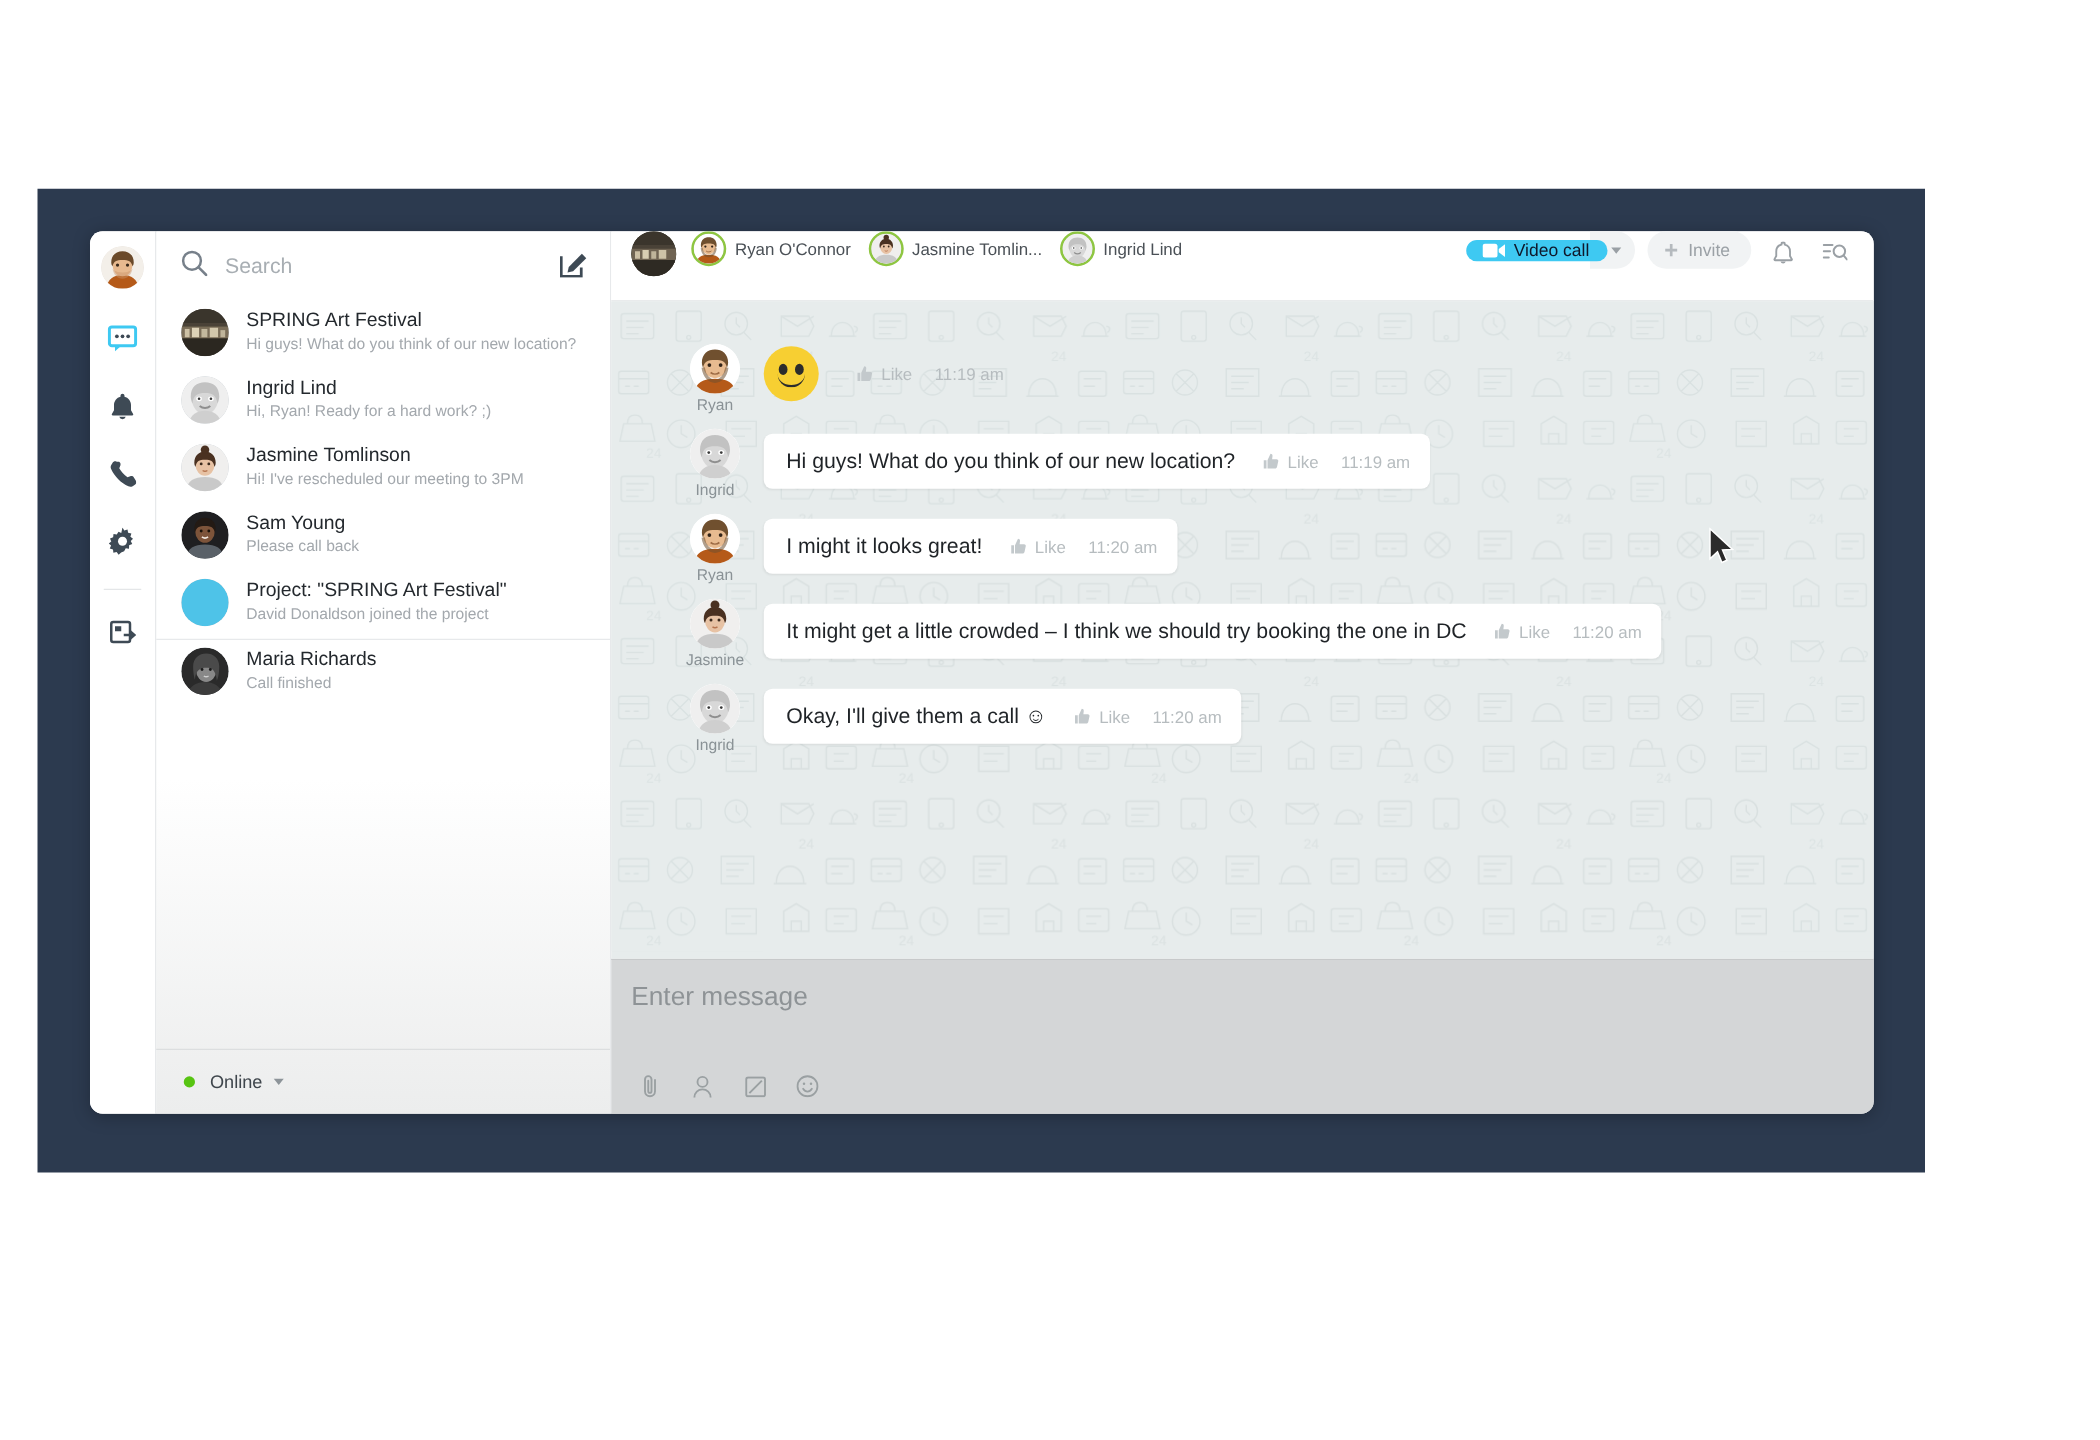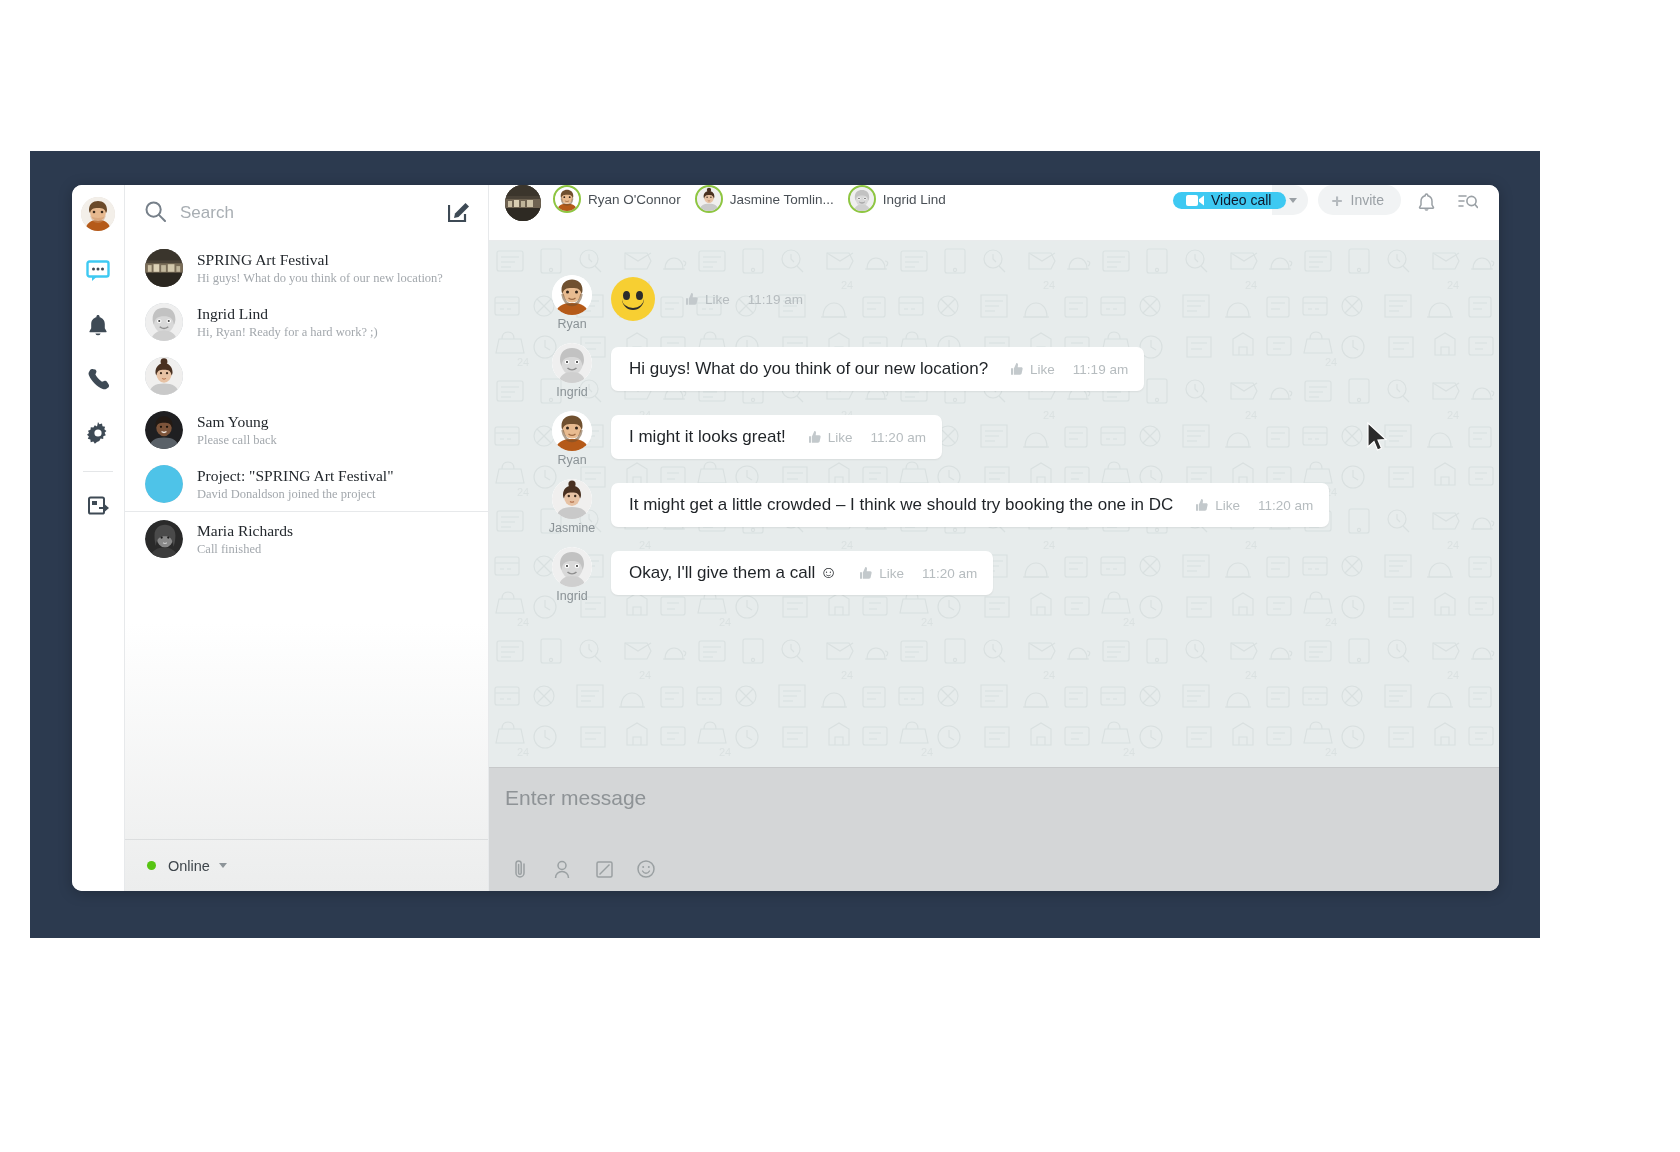--- a/index.html
+++ b/index.html
@@ -52,22 +52,22 @@
   #searchrow .mag{flex:0 0 auto;margin-right:14px;cursor:text;}
   #search-input{
     border:none;outline:none;font-size:17px;color:#9aa0a6;
     font-family:"Liberation Sans", sans-serif;background:transparent;
     flex:1 1 auto;padding:0;
   }
   #search-input::placeholder{color:#a8aeb3;}
   #compose{flex:0 0 auto;cursor:pointer;margin-left:8px;}
 
   .chat{
-    display:flex;align-items:center;padding:6px 14px 6px 20px;
-    cursor:pointer;box-sizing:border-box;min-height:54px;font-family:Liberation Serif, serif;
+    display:flex;align-items:flex-start;padding:6px 14px 6px 20px;
+    cursor:pointer;box-sizing:border-box;min-height:54px;
   }
   .av{
     width:38px;height:38px;border-radius:50%;flex:0 0 38px;margin-right:14px;
     overflow:hidden;position:relative;background:#cfd4d8;
   }
   .ctext{min-width:0;flex:1 1 auto;}
   .cname{
     font-size:15.5px;color:#23282d;font-weight:normal;line-height:19px;
     white-space:nowrap;overflow:hidden;text-overflow:ellipsis;
   }
@@ -298,20 +298,24 @@
               <circle cx="20" cy="20" r="20" fill="#f0efee"></circle>
               <path d="M4 40c1-9 7-12 16-12s15 3 16 12z" fill="#c9c9c9"></path>
               <ellipse cx="20" cy="17.5" rx="8" ry="9.5" fill="#e7c2a4"></ellipse>
               <path d="M11 16c0-6 4-9.5 9-9.5s9 3.5 9 9.5c0 2-1 3.5-1 3.5-1-5-3-6-8-6s-7 1-8 6c0 0-1-1.5-1-3.5z" fill="#4a3121"></path>
               <circle cx="20" cy="5" r="3.6" fill="#4a3121"></circle>
               <circle cx="16.8" cy="17" r="1.2" fill="#3b2a1d"></circle>
               <circle cx="23.2" cy="17" r="1.2" fill="#3b2a1d"></circle>
               <path d="M18 22.5c1.4 1 2.6 1 4 0" fill="none" stroke="#b5744f" stroke-width="1.2"></path>
             </svg>
           </div>
+      <div class="ctext">
+        <div class="cname">Jasmine Tomlinson</div>
+        <div class="cmsg">Hi! I've rescheduled our meeting to 3PM</div>
+      </div>
     </div>
     <div class="chat">
       <div class="av">
             <svg viewBox="0 0 40 40" class="face">
               <circle cx="20" cy="20" r="20" fill="#1f1f21"></circle>
               <path d="M4 40c1-9 7-12 16-12s15 3 16 12z" fill="#5a6168"></path>
               <ellipse cx="20" cy="17" rx="8.2" ry="9.6" fill="#7d543a"></ellipse>
               <path d="M11 15c0-6 4-9.5 9-9.5s9 3.5 9 9.5c0 1.6-.6 3-.6 3-1-4.4-3.4-5.6-8.4-5.6s-7.4 1.2-8.4 5.6c0 0-.6-1.4-.6-3z" fill="#231a14"></path>
               <circle cx="16.8" cy="16.6" r="1.2" fill="#1a1209"></circle>
               <circle cx="23.2" cy="16.6" r="1.2" fill="#1a1209"></circle>

